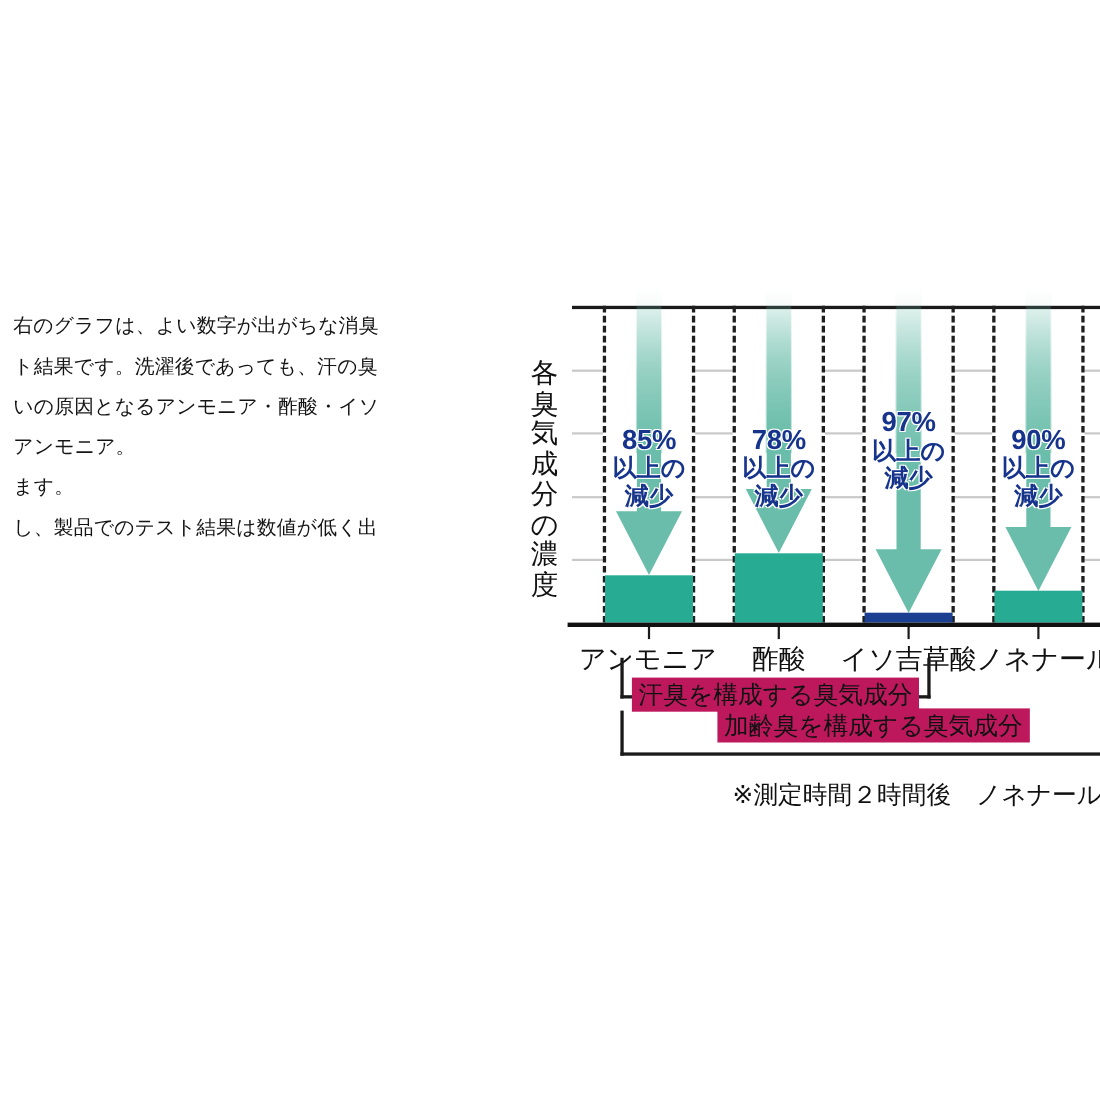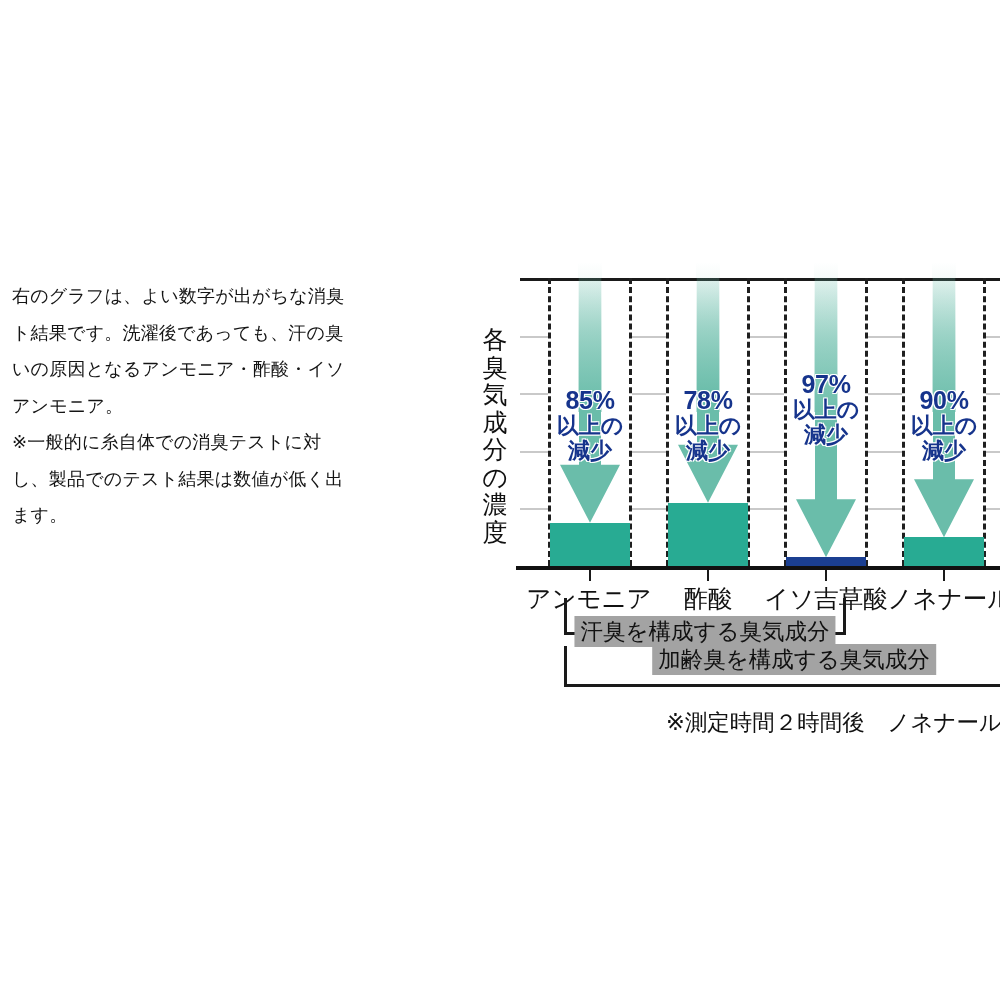--- a/index.html
+++ b/index.html
@@ -151,44 +151,43 @@
     white-space: nowrap;
     text-align: center;
   }
 
   
   .bracket-label {
     position: absolute;
     font-size: 22.5px;
     color: #111111;
     white-space: nowrap;
-    background: #a3a3a3;
+    background: #be185d;
     padding: 0 6px;
   }
   .br-h { position: absolute; height: 3px; background: #1a1a1a; }
   .br-v { position: absolute; width: 3px; background: #1a1a1a; }
 
   #footnote {
     position: absolute;
     font-size: 22.5px;
     color: #111111;
     white-space: nowrap;
   }
 </style>
 </head>
 <body>
 
 <div id="desc-block">
   <div class="desc-line">右のグラフは、よい数字が出がちな消臭</div>
   <div class="desc-line">ト結果です。洗濯後であっても、汗の臭</div>
   <div class="desc-line">いの原因となるアンモニア・酢酸・イソ</div>
   <div class="desc-line">アンモニア。</div>
-  <div class="desc-line">※一般的に糸自体での消臭テストに対</div>
+  <div class="desc-line">ます。</div>
   <div class="desc-line">し、製品でのテスト結果は数値が低く出</div>
-  <div class="desc-line">ます。</div>
 </div>
 
 <div id="chart-region">
 
   <div id="y-axis-title">
     <span class="ychar">各</span>
     <span class="ychar">臭</span>
     <span class="ychar">気</span>
     <span class="ychar">成</span>
     <span class="ychar">分</span>

